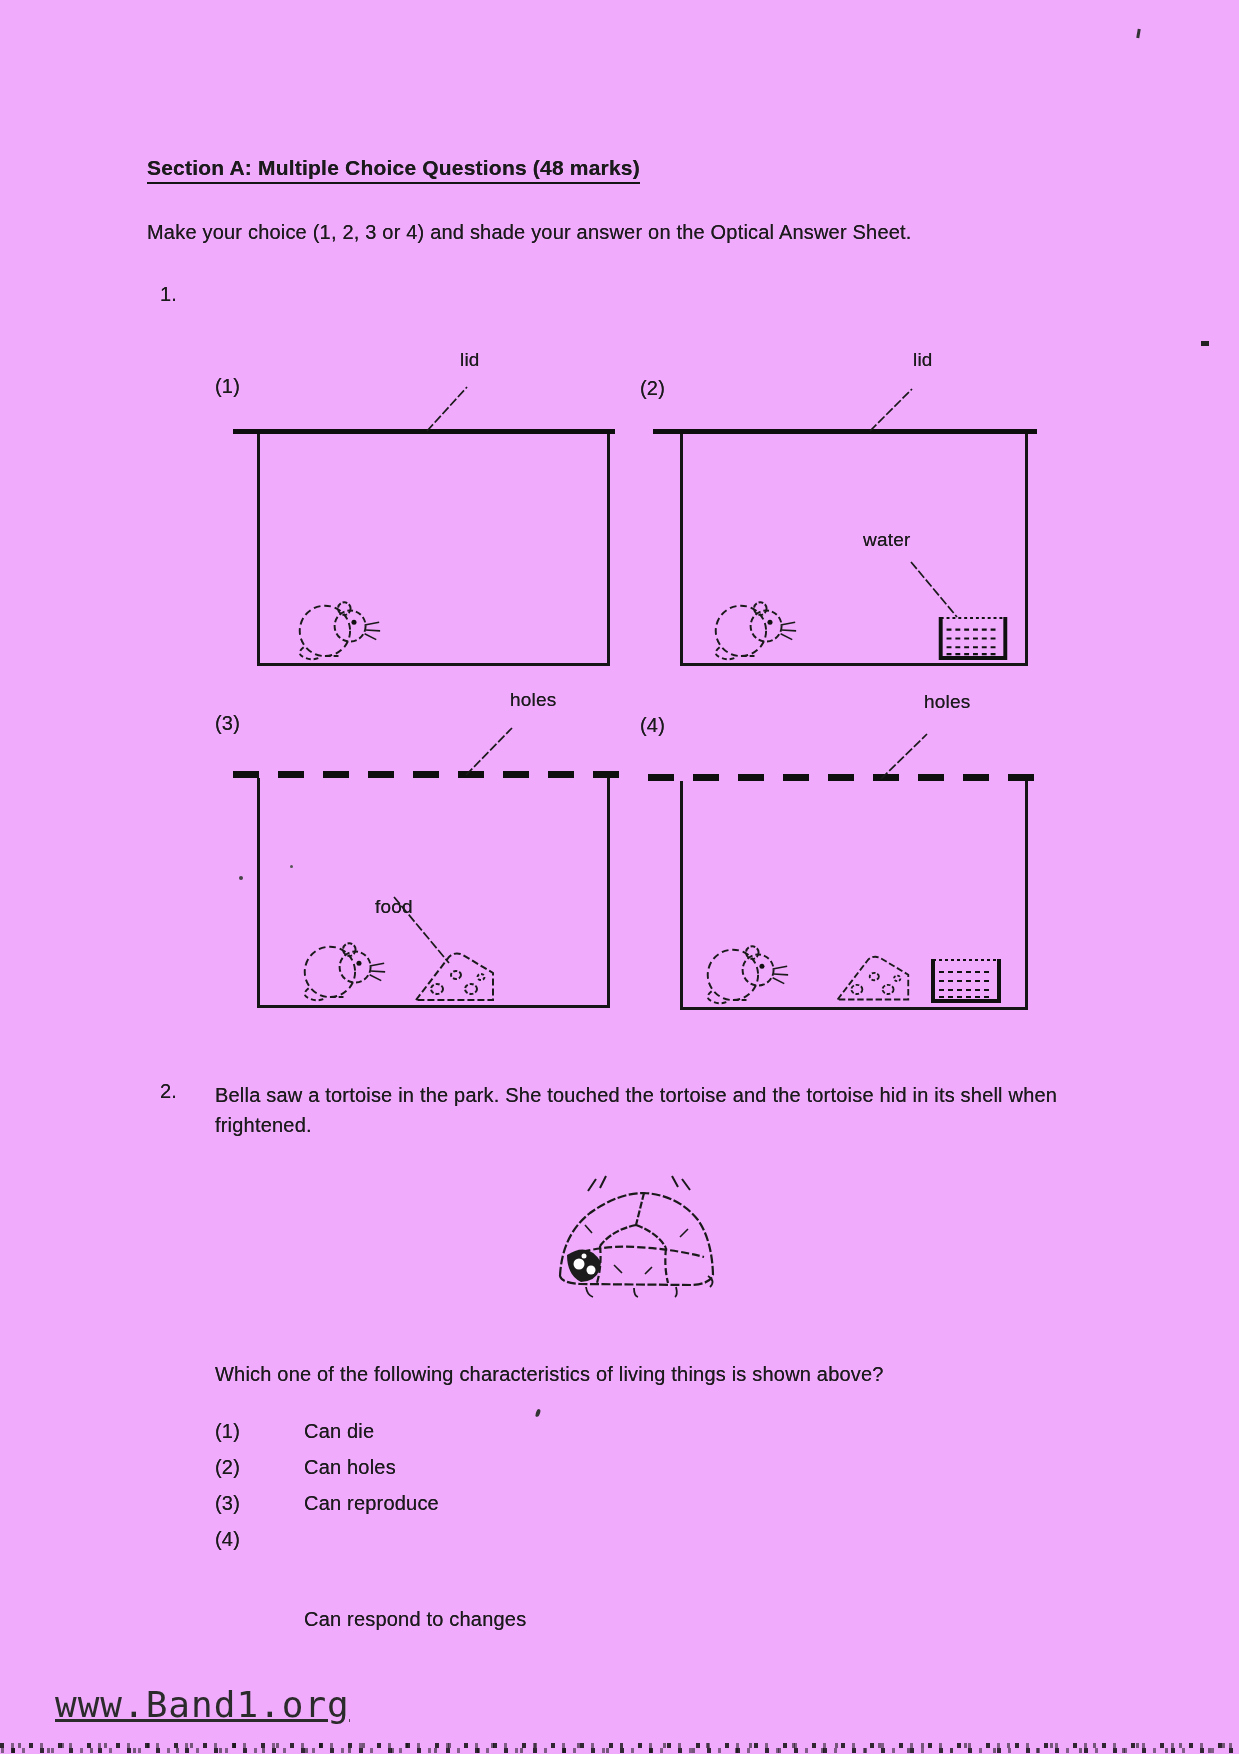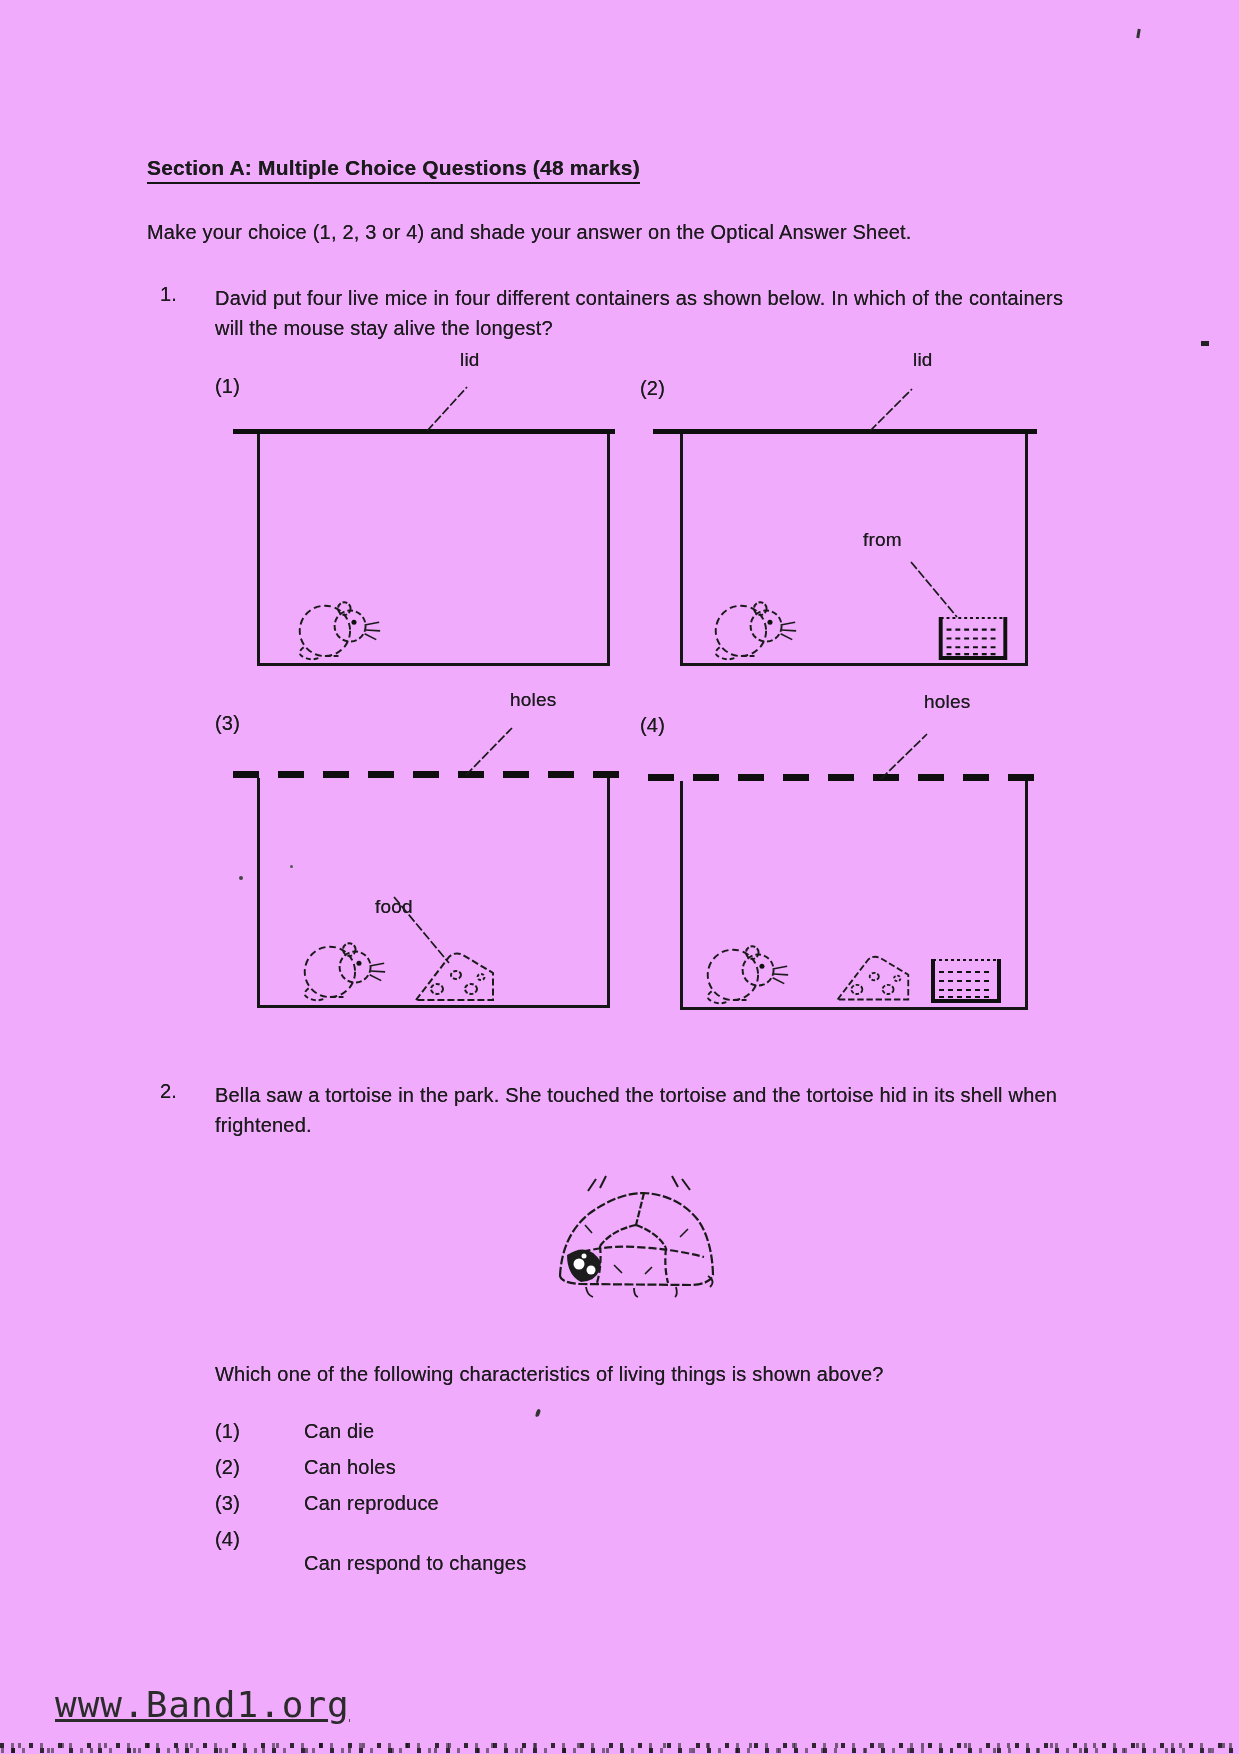--- a/index.html
+++ b/index.html
@@ -88,35 +88,34 @@
         <path d="M46 114 q1 8 7 10 M94 115 q0 8 4 9 M136 114 q2 8 -1 10 M168 103 q8 5 2 11" stroke-width="1.8"></path>
         <path d="M56 6 L48 18 M66 3 L60 15 M142 6 L150 17 M132 3 L138 14" stroke-width="2"></path>
       </g>
     </defs>
   </svg>
 
   <div class="abs title scan-text" style="left:147px;top:156px;">Section A: Multiple Choice Questions (48 marks)</div>
   <div class="abs body-line scan-text" style="left:147px;top:221px;">Make your choice (1, 2, 3 or 4) and shade your answer on the Optical Answer Sheet.</div>
 
   <div class="abs qnum scan-text" style="left:160px;top:283px;">1.</div>
-  <div class="abs para scan-text" style="left:215px;top:283px;">David put four live mice in four different containers as shown below. In which of the containers will the mouse stay alive the longest?</div>
 
   <div class="abs diag-label scan-text" style="left:215px;top:375px;">(1)</div>
   <div class="abs part-label scan-text" style="left:460px;top:349px;">lid</div>
   <div class="abs lid-solid" style="left:233px;top:429px;width:382px;"></div>
   <div class="abs container-box" style="left:257px;top:434px;width:347px;height:229px;"></div>
   <svg class="sketch" style="left:292px;top:592px;" width="92" height="70" viewBox="0 0 95 72">
       <use href="#sym-mouse"></use>
     </svg>
 
   <div class="abs diag-label scan-text" style="left:640px;top:377px;">(2)</div>
   <div class="abs part-label scan-text" style="left:913px;top:349px;">lid</div>
   <div class="abs lid-solid" style="left:653px;top:429px;width:384px;"></div>
   <div class="abs container-box" style="left:680px;top:434px;width:342px;height:229px;"></div>
-  <div class="abs part-label scan-text" style="left:863px;top:529px;">from</div>
+  <div class="abs part-label scan-text" style="left:863px;top:529px;">water</div>
   <svg class="sketch" style="left:708px;top:592px;" width="92" height="70" viewBox="0 0 95 72">
       <use href="#sym-mouse"></use>
     </svg>
   <svg class="sketch" style="left:937px;top:615px;" width="72" height="46" viewBox="0 0 72 47">
       <use href="#sym-dish"></use>
     </svg>
 
   <div class="abs diag-label scan-text" style="left:215px;top:712px;">(3)</div>
   <div class="abs part-label scan-text" style="left:510px;top:689px;">holes</div>
   <div class="abs lid-dashed" style="left:233px;top:771px;width:394px;"></div>
@@ -166,21 +165,21 @@
   <div class="abs opt-num scan-text" style="left:215px;top:1420px;">(1)</div>
   <div class="abs opt-text scan-text" style="left:285px;top:1420px;">Can die</div>
 
   <div class="abs opt-num scan-text" style="left:215px;top:1456px;">(2)</div>
   <div class="abs opt-text scan-text" style="left:285px;top:1456px;">Can holes</div>
 
   <div class="abs opt-num scan-text" style="left:215px;top:1492px;">(3)</div>
   <div class="abs opt-text scan-text" style="left:285px;top:1492px;">Can reproduce</div>
 
   <div class="abs opt-num scan-text" style="left:215px;top:1528px;">(4)</div>
-  <div class="abs opt-text scan-text" style="left:285px;top:1552px;text-align:center;">Can respond to changes</div>
+  <div class="abs opt-text scan-text" style="left:285px;top:1608px;text-align:center;">Can respond to changes</div>
 
   <div class="abs footer-url" style="left:55px;top:1684px;">www.Band1.org</div>
 
   <div class="speck" style="left:1137px;top:29px;width:3px;height:9px;transform:rotate(10deg);"></div>
   <div class="speck" style="left:1201px;top:341px;width:8px;height:5px;background:#222;"></div>
   <div class="speck" style="left:239px;top:876px;width:4px;height:4px;border-radius:50%;background:#444;"></div>
   <div class="speck" style="left:290px;top:865px;width:3px;height:3px;border-radius:50%;background:#555;"></div>
   <div class="speck" style="left:536px;top:1409px;width:4px;height:8px;border-radius:50% 50% 60% 40%;transform:rotate(18deg);"></div>
 
   <div class="noise-strip" style="top:1743px;"></div>

